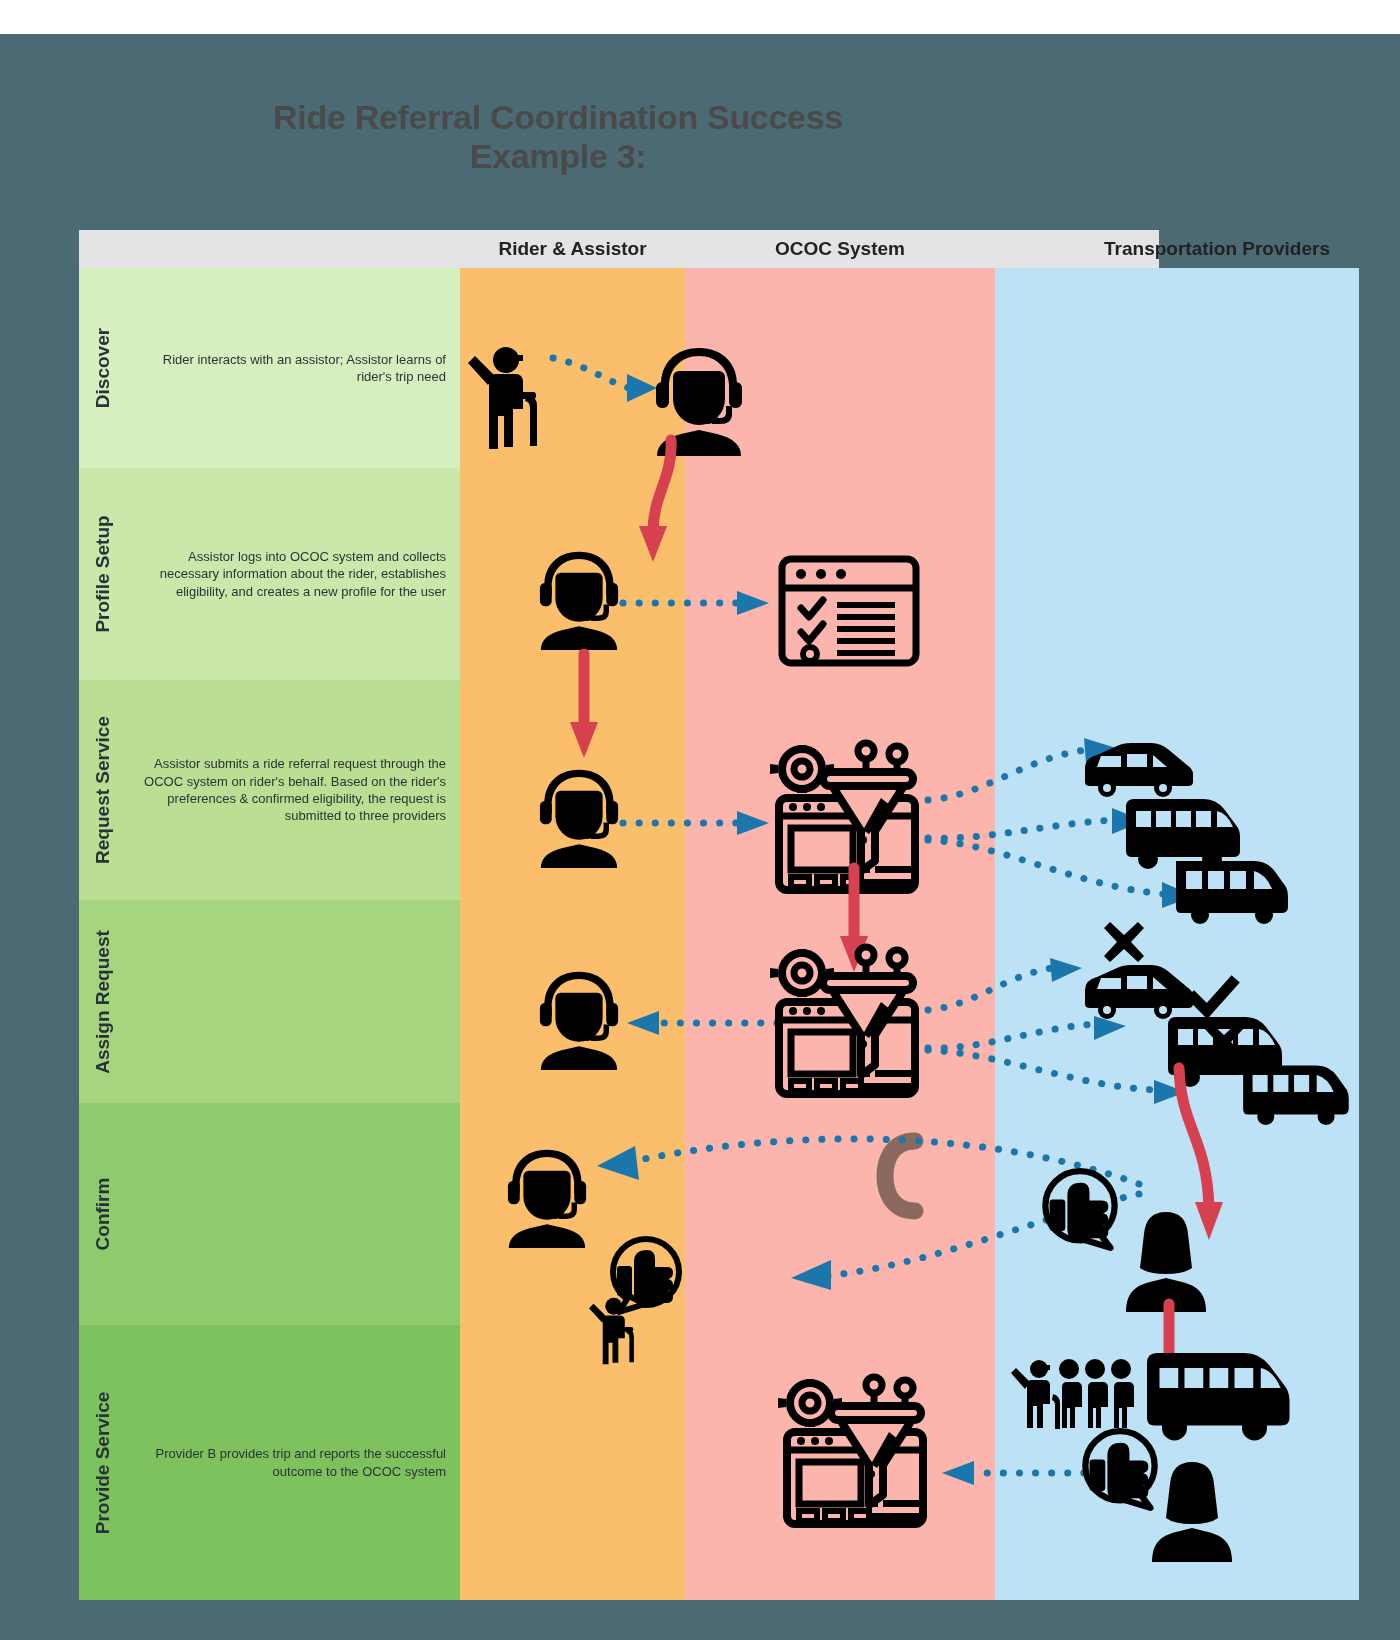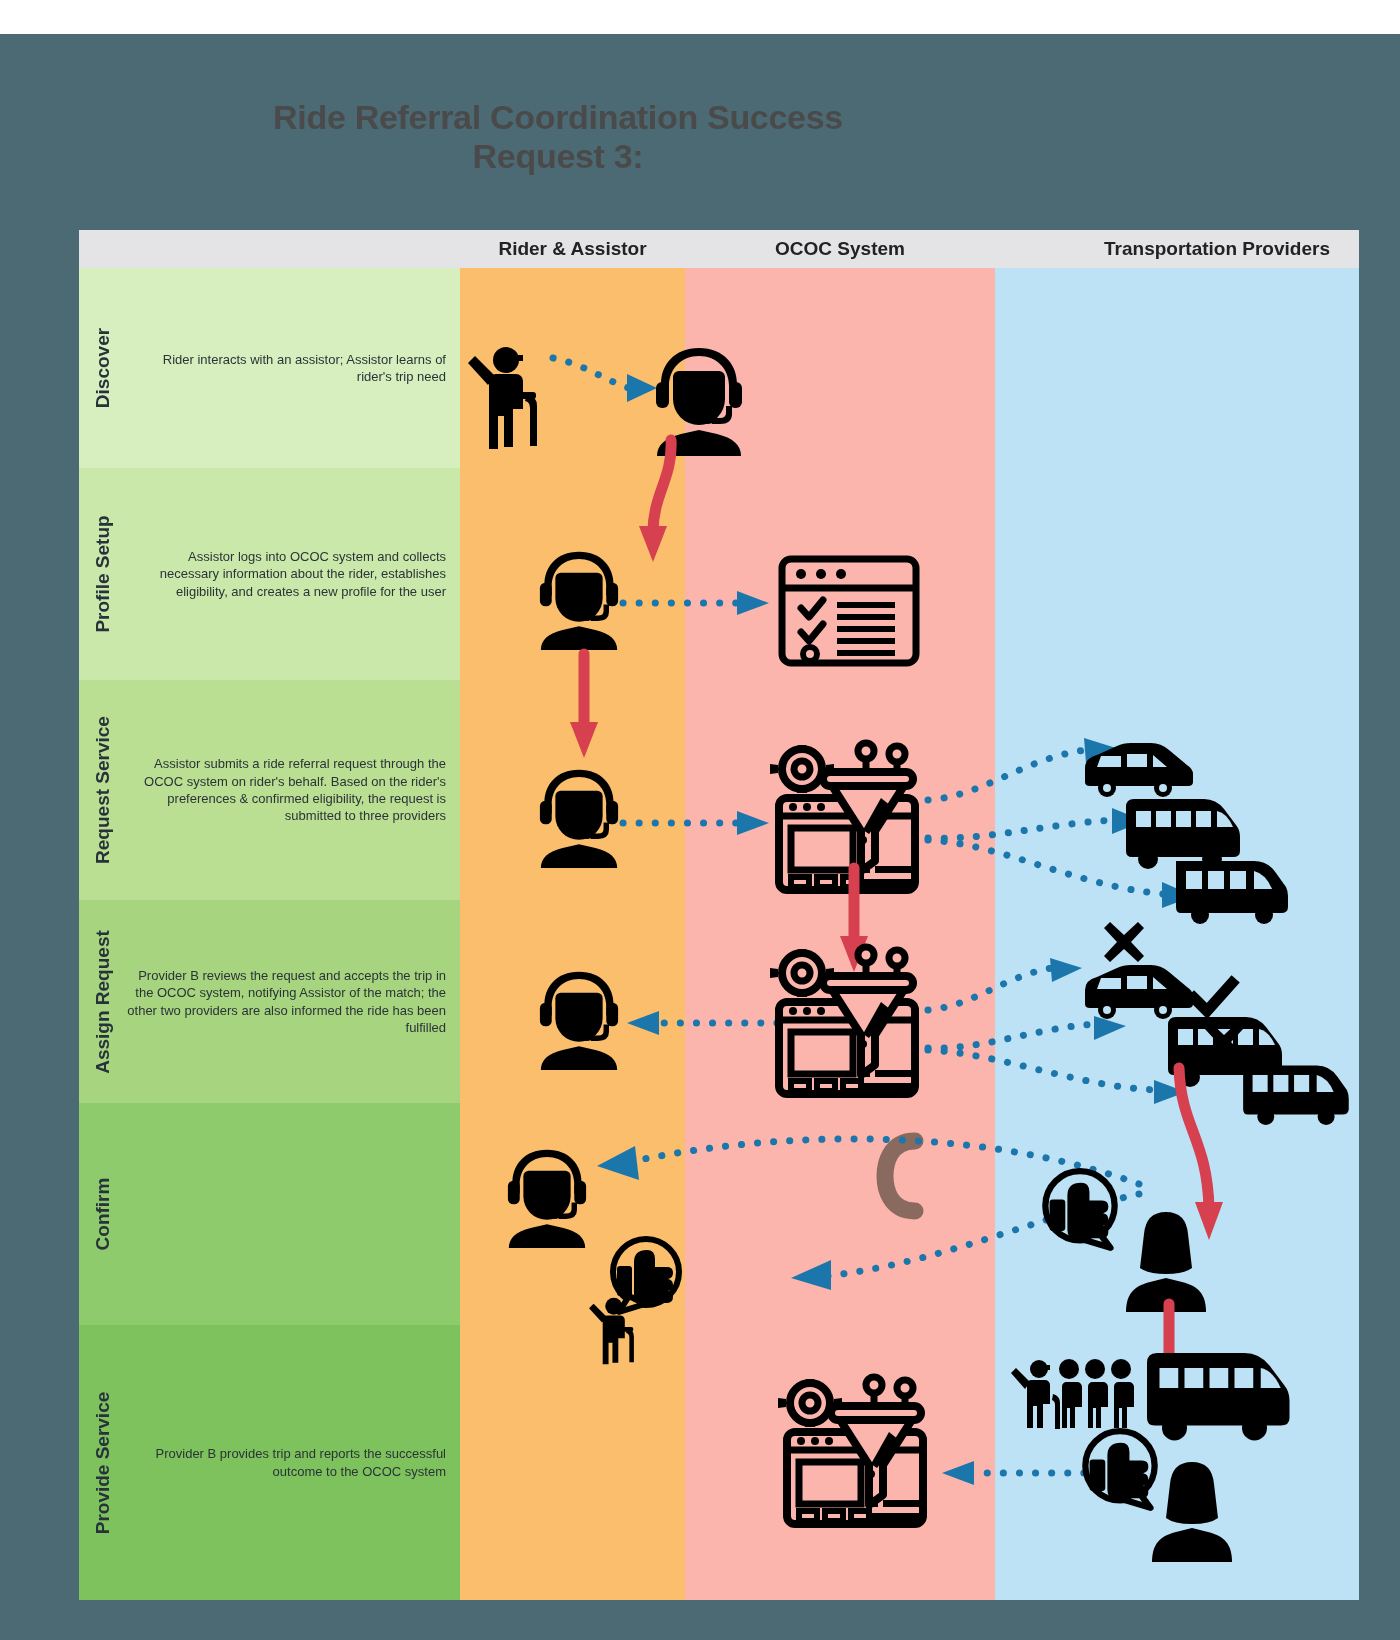--- a/index.html
+++ b/index.html
@@ -16,21 +16,21 @@
     position:absolute;left:0;top:98px;width:1116px;
     text-align:center;color:#4a4a4a;
     font-weight:bold;line-height:1.16;letter-spacing:-0.3px;
   }
   .title .l1{font-size:34px;display:block;}
   .title .l2{font-size:34px;display:block;}
   .title .l3{font-size:35px;display:block;}
 
   
   .board{position:absolute;left:79px;top:230px;width:1280px;height:1370px;}
-  .hdrband{position:absolute;left:0;top:0;width:1280px;height:38px;background:#e4e4e6;}
+  .hdrband{position:absolute;left:0;top:0;width:1080px;height:38px;background:#e4e4e6;}
   .hdr-lbl{
     position:absolute;top:0;height:38px;line-height:38px;
     text-align:center;font-size:19px;font-weight:bold;color:#222;
   }
   .hdr-rider{left:381px;width:225px;}
   .hdr-ococ{left:606px;width:310px;}
   .hdr-prov{left:956px;width:364px;}
 
   .body{position:absolute;left:0;top:38px;width:1280px;height:1332px;overflow:hidden;}
 
@@ -66,21 +66,21 @@
   .redline{stroke:#d6404f;stroke-width:11;fill:none;stroke-linecap:round;}
   .redfill{fill:#d6404f;}
 </style>
 </head>
 <body>
 
 <div class="top-strip"></div>
 
 <div class="title">
   <span class="l1">Ride Referral Coordination Success</span>
-  <span class="l2">Request 3:</span>
+  <span class="l2">Example 3:</span>
 </div>
 
 <div class="board">
 
   <div class="hdrband">
     <div class="hdr-lbl hdr-rider">Rider &amp; Assistor</div>
     <div class="hdr-lbl hdr-ococ">OCOC System</div>
     <div class="hdr-lbl hdr-prov">Transportation Providers</div>
   </div>
 
@@ -105,21 +105,20 @@
       <div class="stage">
           <span>Request Service</span>
         </div>
       <div class="desc">Assistor submits a ride referral request through the OCOC system on rider's behalf. Based on the rider's preferences &amp; confirmed eligibility, the request is submitted to three providers</div>
     </div>
     <div class="row" id="r3" style="top:632px;height:203px;">
       <div class="rowline" style="background: rgb(167, 213, 127);"></div>
       <div class="stage">
           <span>Assign Request</span>
         </div>
-      <div class="desc">Provider B reviews the request and accepts the trip in the OCOC system, notifying Assistor of the match; the other two providers are also informed the ride has been fulfilled</div>
     </div>
     <div class="row" id="r4" style="top:835px;height:222px;">
       <div class="rowline" style="background: rgb(142, 203, 108);"></div>
       <div class="stage">
           <span>Confirm</span>
         </div>
     </div>
     <div class="row" id="r5" style="top:1057px;height:275px;">
       <div class="rowline" style="background: rgb(126, 194, 94);"></div>
       <div class="stage">

